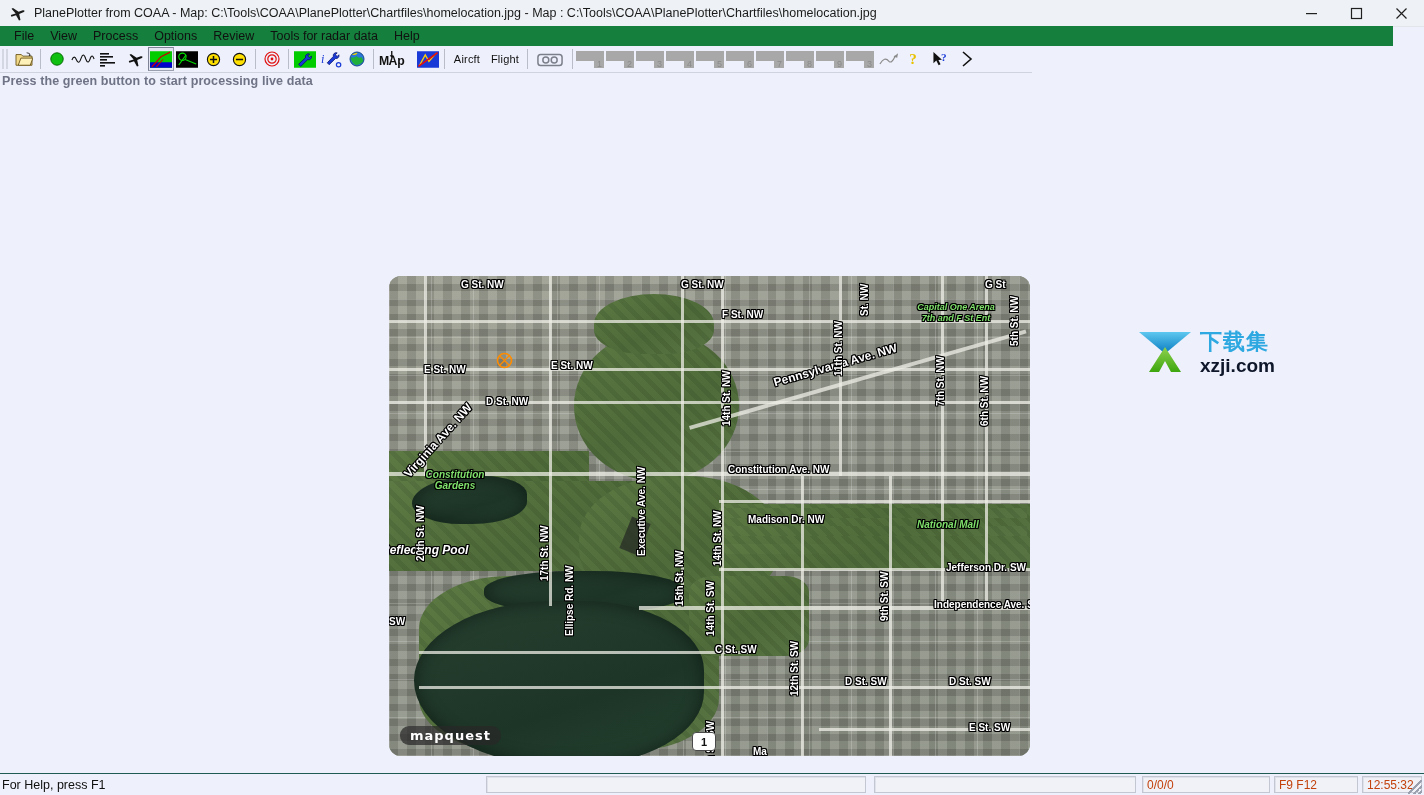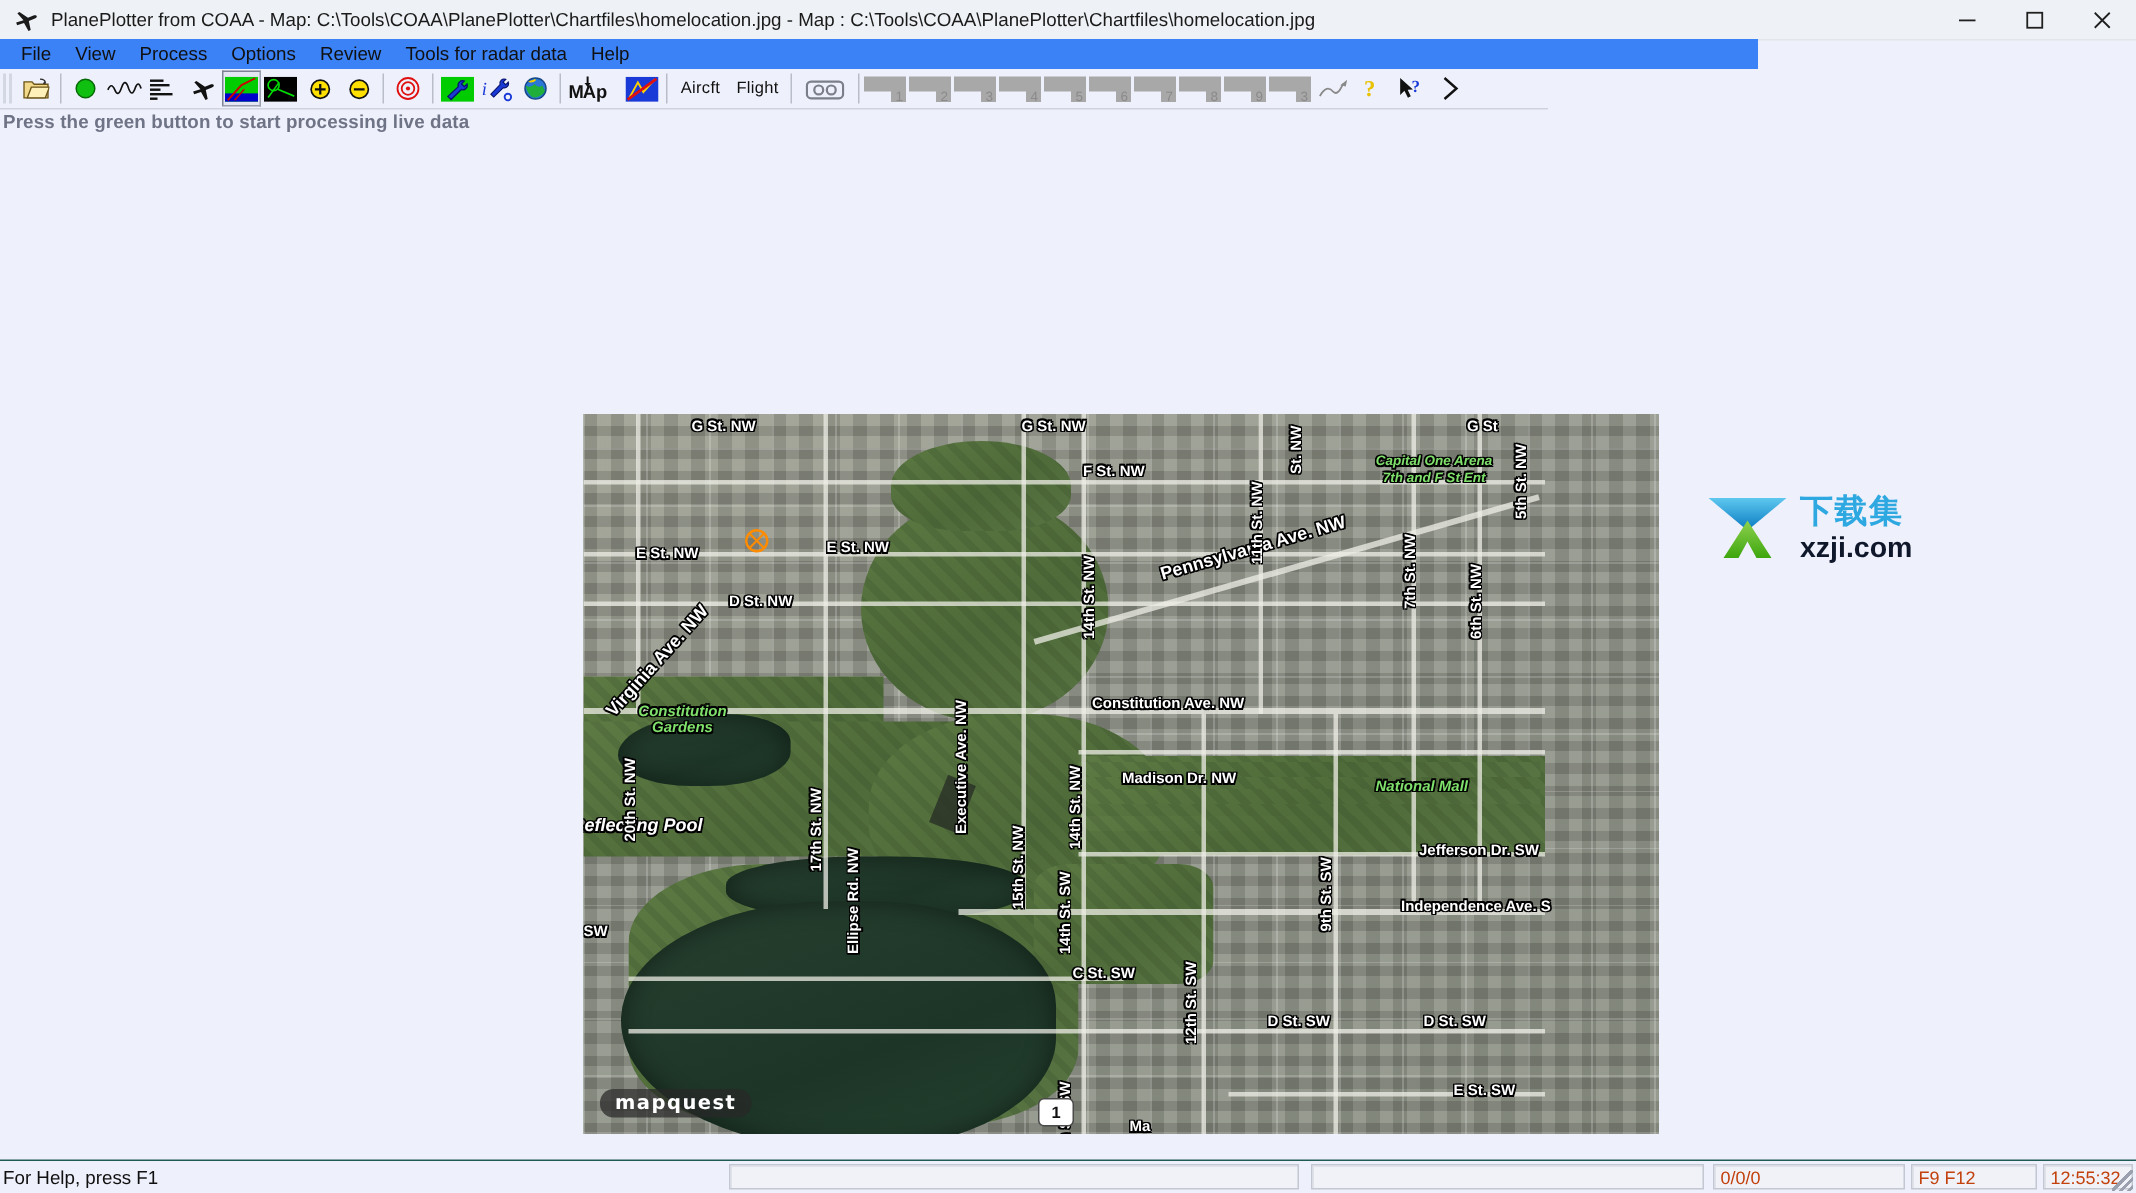--- a/index.html
+++ b/index.html
@@ -26,22 +26,22 @@
     white-space:nowrap;overflow:hidden;
   }
   #wincontrols{margin-left:auto;display:flex;height:26px;}
   .wc{
     width:45px;height:26px;display:flex;align-items:center;justify-content:center;
     font-size:13px;color:#202020;
   }
   .wc svg{display:block;}
   
   #menubar{
-    position:absolute;left:0;top:26px;width:1172px;height:20px;
-    background:#3b82f6;display:flex;align-items:center;
+    position:absolute;left:0;top:26px;width:1393px;height:20px;
+    background:#15803d;display:flex;align-items:center;
     padding-left:6px;box-sizing:border-box;
   }
   .menu-item{
     font-size:12.5px;color:#101010;padding:2px 8px;white-space:nowrap;
   }
   
   #toolbar{
     position:absolute;left:0;top:46px;width:1424px;height:27px;
     background:#eef0fb;
     display:flex;align-items:center;
@@ -89,23 +89,24 @@
     padding-left:2px;box-sizing:border-box;
     letter-spacing:.1px;
   }
   
   #client{
     position:absolute;left:0;top:95px;width:1424px;height:675px;
     background:#eef0fb;overflow:hidden;
   }
   
   #map{
-    position:absolute;left:389px;top:181px;width:717px;height:480px;
+    position:absolute;left:389px;top:181px;width:641px;height:480px;
     overflow:hidden;
     background:#7d8a72;
+    border-radius:12px;
   }
   .mapbase{position:absolute;inset:0;}
   
   .m-urban{
     position:absolute;inset:0;
     background:
       repeating-linear-gradient(90deg, rgba(255,255,255,.20) 0 1px, transparent 1px 42px),
       repeating-linear-gradient(0deg, rgba(255,255,255,.18) 0 1px, transparent 1px 38px),
       repeating-linear-gradient(90deg, rgba(0,0,0,.10) 0 9px, rgba(255,255,255,.05) 9px 18px),
       repeating-linear-gradient(0deg, rgba(0,0,0,.12) 0 7px, rgba(255,255,255,.04) 7px 15px),
@@ -484,21 +485,21 @@
       <div class="m-road" style="left:552px;top:0;width:3px;height:330px;"></div>
       <div class="m-road" style="left:596px;top:0;width:3px;height:330px;"></div>
 
       <div class="m-road" style="left:300px;top:150px;width:350px;height:4px;transform:rotate(-16deg);transform-origin:0 0;"></div>
 
       <div id="mono-shadow"></div>
     </div>
 
     <div class="lbl md" style="left:72px;top:3px;">G St. NW</div>
     <div class="lbl md" style="left:292px;top:3px;">G St. NW</div>
-    <div class="lbl md" style="left:577px;top:3px;padding-left:12px;">G St</div>
+    <div class="lbl md" style="left:596px;top:3px;">G St</div>
     <div class="lbl md" style="left:333px;top:33px;">F St. NW</div>
     <div class="lbl sm green" style="left:528px;top:26px;width:78px;white-space:normal;text-align:center;line-height:11px;">Capital One Arena 7th and F St Ent</div>
     <div class="lbl md" style="left:35px;top:88px;">E St. NW</div>
     <div class="lbl md" style="left:162px;top:84px;">E St. NW</div>
     <div class="lbl md" style="left:97px;top:120px;">D St. NW</div>
     <div class="lbl lg" style="left:383px;top:100px;transform:rotate(-16deg);transform-origin:0 0;">Pennsylvania Ave. NW</div>
     <div class="lbl md" style="left:339px;top:188px;">Constitution Ave. NW</div>
     <div class="lbl md" style="left:359px;top:238px;">Madison Dr. NW</div>
     <div class="lbl md green" style="left:528px;top:243px;">National Mall</div>
     <div class="lbl md" style="left:557px;top:286px;">Jefferson Dr. SW</div>

